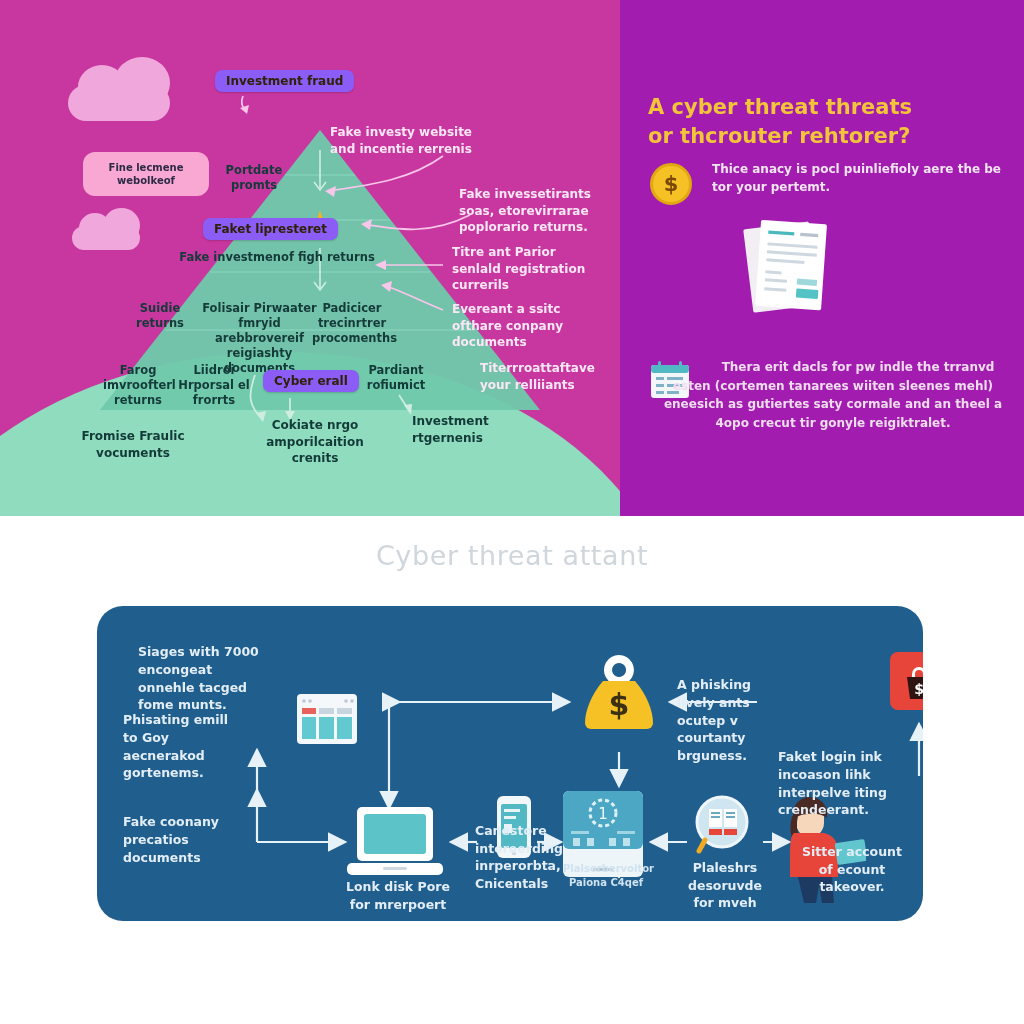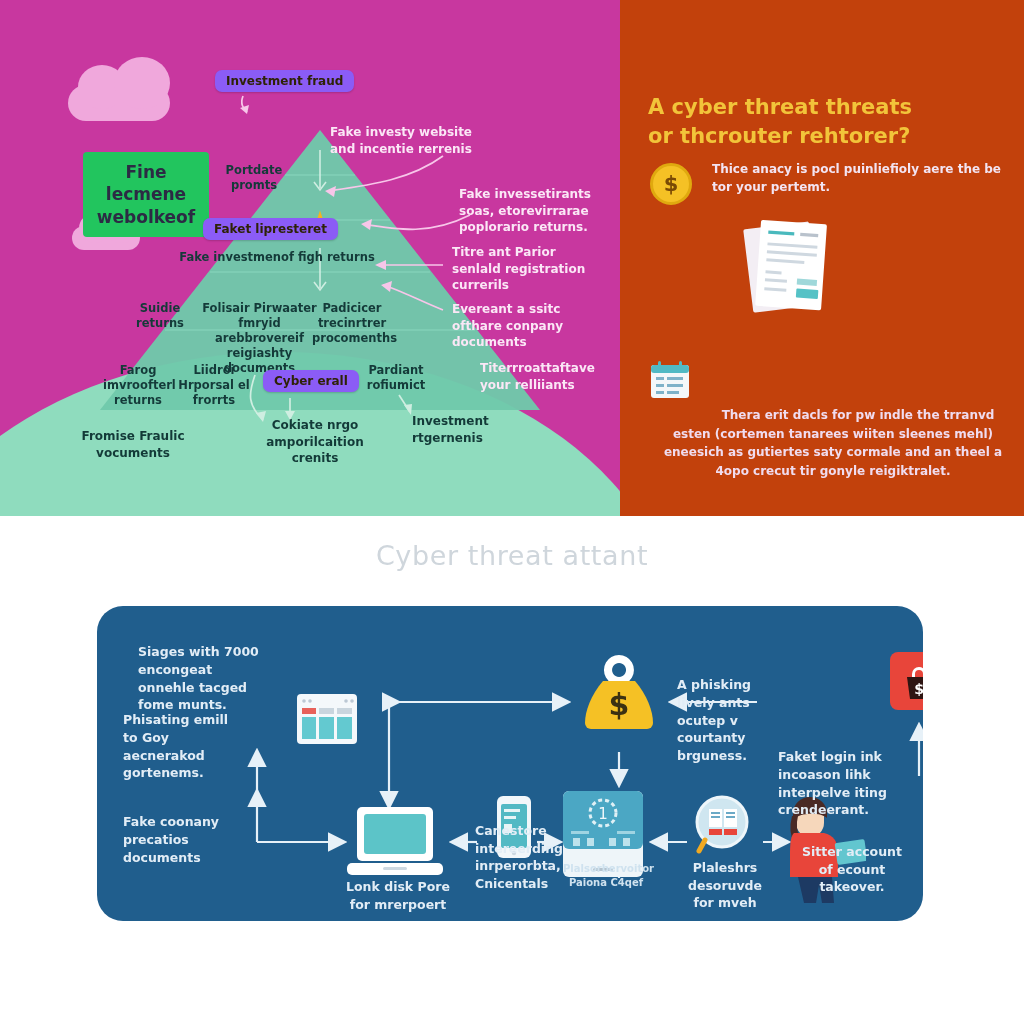--- a/index.html
+++ b/index.html
@@ -17,22 +17,22 @@
         background:#8fdcbe;border-radius:50% 50% 0 0 / 70% 70% 0 0;}
   .cloud{position:absolute;background:#f0a8dc;border-radius:50px;}
   .cloud.c1{left:68px;top:85px;width:102px;height:36px;}
   .cloud.c1::before{content:"";position:absolute;left:10px;top:-20px;width:48px;height:44px;background:#f0a8dc;border-radius:50%;}
   .cloud.c1::after{content:"";position:absolute;left:46px;top:-28px;width:56px;height:52px;background:#f0a8dc;border-radius:50%;}
   .cloud.c2{left:72px;top:226px;width:68px;height:24px;}
   .cloud.c2::before{content:"";position:absolute;left:7px;top:-13px;width:32px;height:30px;background:#f0a8dc;border-radius:50%;}
   .cloud.c2::after{content:"";position:absolute;left:31px;top:-18px;width:37px;height:35px;background:#f0a8dc;border-radius:50%;}
 
   .pill-badge{position:absolute;left:83px;top:152px;width:106px;
-              background:#22c55e;border-radius:4px;padding:9px 10px;
-              color:#2c2a44;font-size:17px;line-height:1.32;text-align:center;
+              background:#f9a8d4;border-radius:12px;padding:9px 10px;
+              color:#2c2a44;font-size:10px;line-height:1.32;text-align:center;
               font-weight:600;}
 
   .pyramid{position:absolute;left:70px;top:110px;width:470px;height:300px;}
   .pyr-svg{position:absolute;left:0;top:0;}
   .star{position:absolute;left:232px;top:96px;width:36px;height:36px;
         color:#f5b51f;font-size:34px;line-height:34px;text-align:center;}
 
   .tier-lbl{position:absolute;color:#143a39;font-size:11.5px;line-height:1.3;
             text-align:center;font-weight:600;}
   .chip{position:absolute;background:#8b5cf6;border-radius:7px;
@@ -40,34 +40,34 @@
         white-space:nowrap;box-shadow:0 1px 2px rgba(0,0,0,.18);}
   .chip.top{left:215px;top:70px;}
   .chip.mid{left:203px;top:218px;}
   .chip.cyber{left:263px;top:370px;}
 
   .ann{position:absolute;color:#fbe7f6;font-size:12px;line-height:1.38;font-weight:600;}
   .ann.dark{color:#133a38;}
 
   
   .purple-panel{position:absolute;left:620px;top:0;width:404px;height:516px;
-                background:#c2410c;overflow:hidden;}
+                background:#a21caf;overflow:hidden;}
   .ppanel-title{position:absolute;left:28px;top:93px;width:350px;
                 color:#f2c43a;font-size:21px;line-height:1.36;font-weight:700;}
   .coin{position:absolute;left:30px;top:163px;width:42px;height:42px;
         border-radius:50%;background:#f5c125;border:3px solid #e0a90f;
         box-sizing:border-box;color:#7a4a05;font-size:21px;font-weight:700;
         text-align:center;line-height:36px;}
   .ptext1{position:absolute;left:92px;top:160px;width:290px;color:#f3e4f2;
           font-size:12px;line-height:1.5;font-weight:600;}
   .docstack{position:absolute;left:122px;top:216px;width:96px;height:100px;}
   .cal-icon{position:absolute;left:28px;top:358px;width:44px;height:44px;}
   .ptext2{position:absolute;left:38px;top:358px;width:350px;color:#f0dcef;
           font-size:12px;line-height:1.55;font-weight:600;text-align:center;
-          text-indent:50px;margin-top:48px;}
+          text-indent:50px;}
 
   
   .mid-title{position:absolute;left:0;top:540px;width:1024px;text-align:center;
              color:#cfd6dc;font-size:27px;font-weight:400;letter-spacing:.6px;}
 
   
   .blue-card{position:absolute;left:97px;top:606px;width:826px;height:315px;
              background:#205e8d;border-radius:26px;overflow:hidden;}
   .btxt{position:absolute;color:#e2edf6;font-size:12.5px;line-height:1.42;font-weight:600;}
   .bcap{position:absolute;color:#e2edf6;font-size:12.5px;line-height:1.4;

